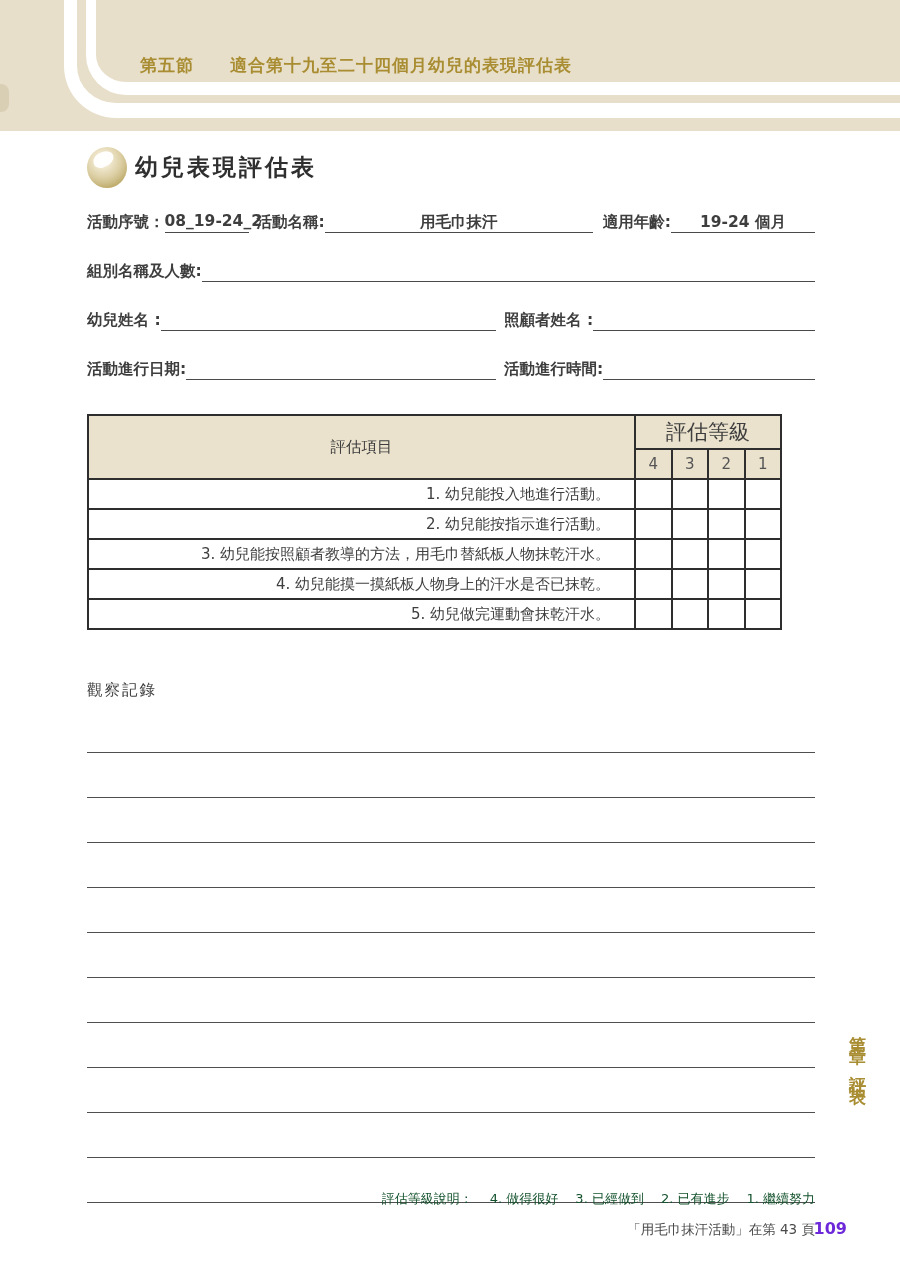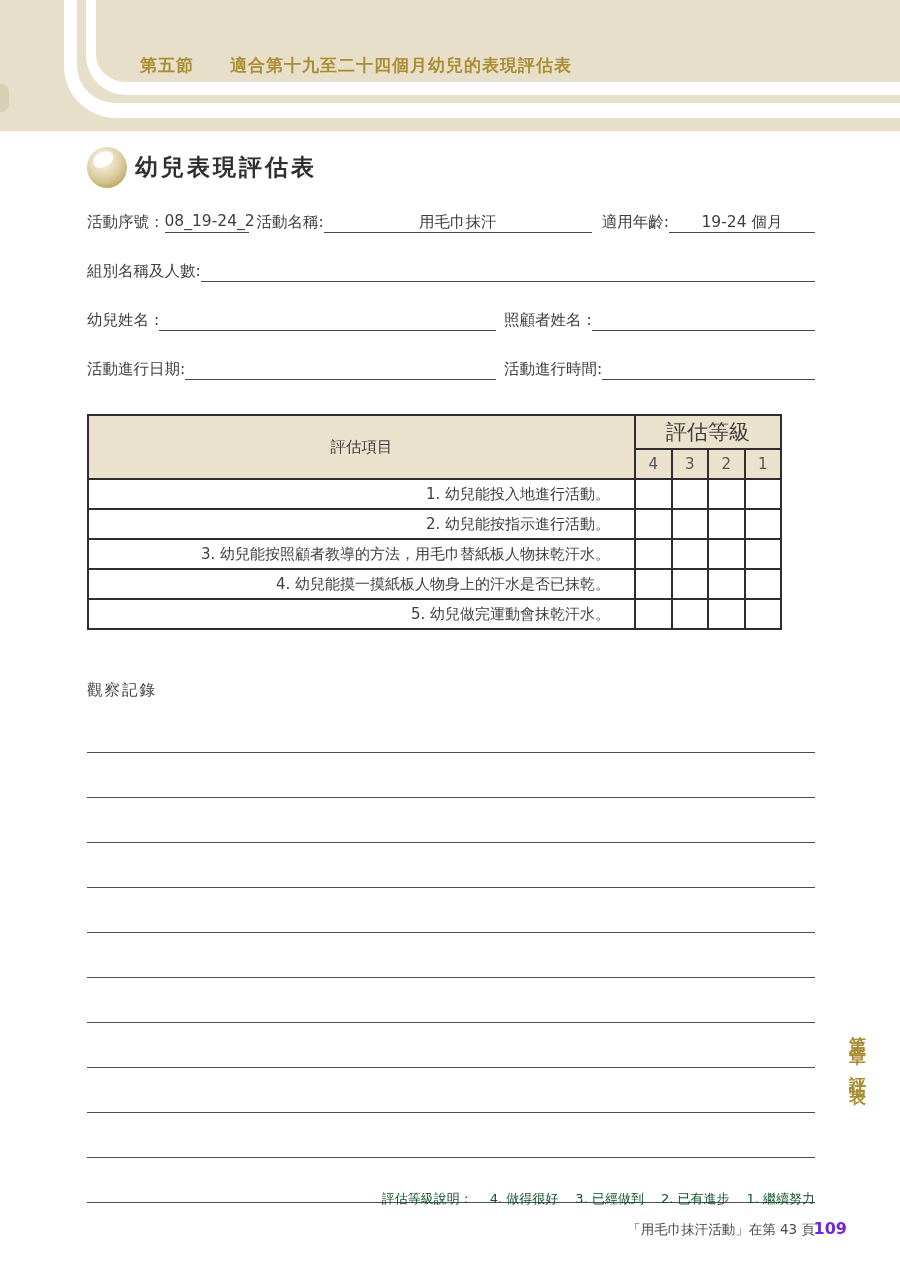--- a/index.html
+++ b/index.html
@@ -42,21 +42,21 @@
   .pearl::after{
     content:"";position:absolute;left:6px;top:5px;width:21px;height:15px;
     background:#ffffff;border-radius:55% 45% 60% 40%;transform:rotate(-18deg);
     opacity:.95;
   }
   .heading-row h1{
     margin:0;font-size:23px;font-weight:600;color:#2f2f2f;letter-spacing:3px;
   }
   
   .form-area{margin:24px 85px 0 87px;font-size:15.5px;color:#3e3e3e;}
-  .frow{display:flex;align-items:flex-end;white-space:nowrap;}
+  .frow{display:flex;align-items:flex-end;white-space:nowrap;font-weight:bold;}
   .frow + .frow{margin-top:28px;}
   .u{
     border-bottom:1.5px solid #4a4a4a;text-align:center;height:21px;
     box-sizing:border-box;
   }
   .grow{flex:1 1 auto;}
   .lbl{flex:none;}
   .pairL{display:flex;align-items:flex-end;width:409px;flex:none;}
   .pairR{display:flex;align-items:flex-end;flex:1 1 auto;margin-left:8px;}
   

